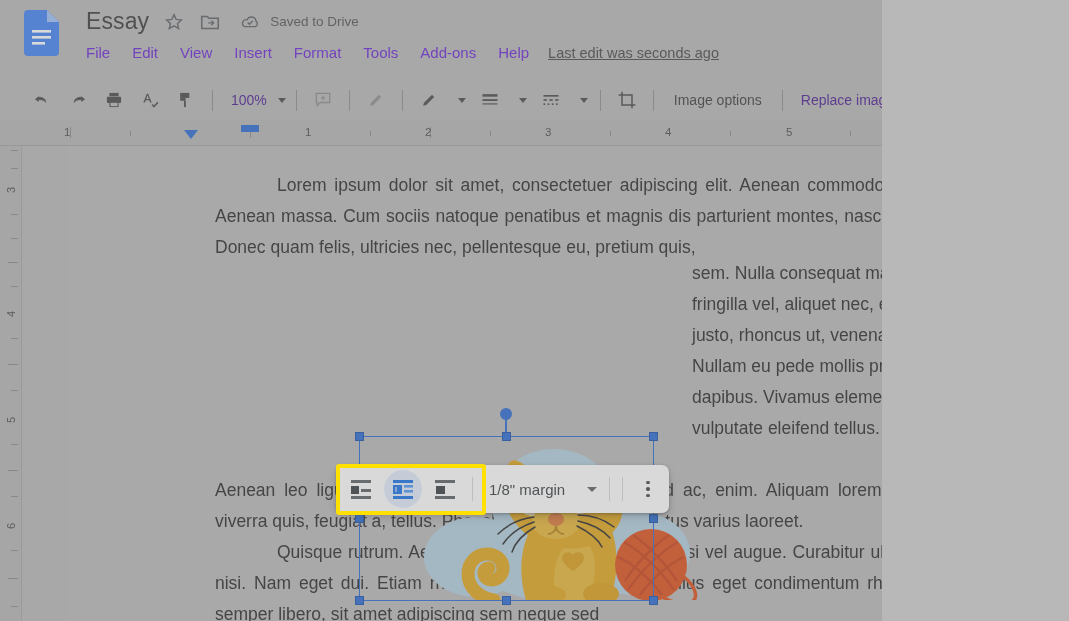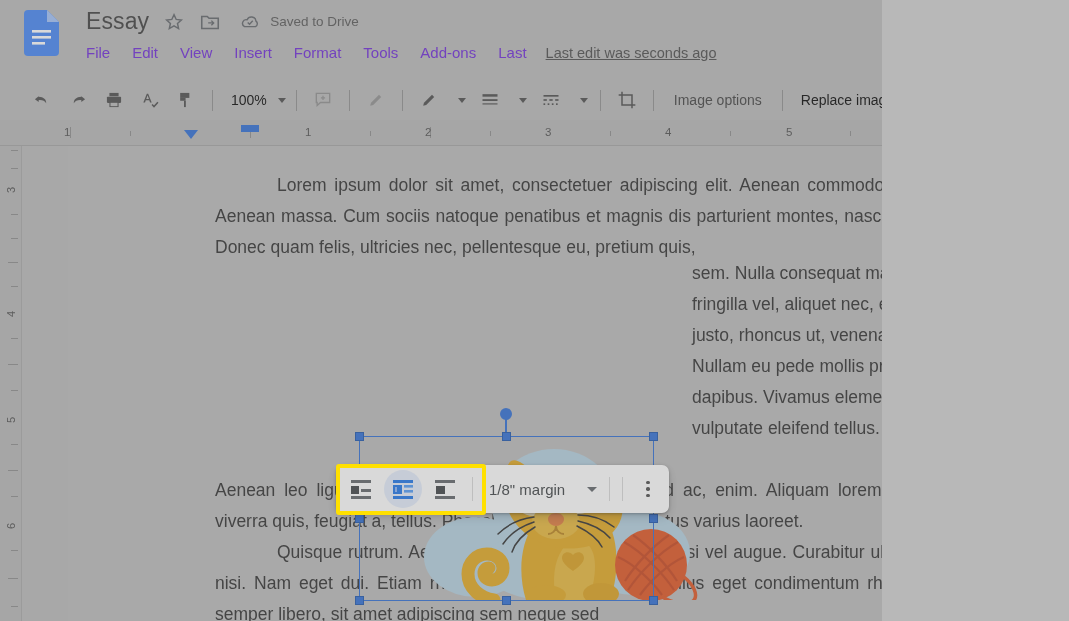--- a/index.html
+++ b/index.html
@@ -71,21 +71,21 @@
     cursor: pointer; flex: none;
   }
   .tb-sep {
     width: 1px; height: 21px; background: #8f8f8f;
     margin: 0 8px; flex: none;
   }
   .tb-zoom {
     display: flex; align-items: center; cursor: pointer;
     height: 30px; padding: 0 2px 0 10px; flex: none;
   }
-  .tb-zoom span { font-size: 14px; color: #000000; }
+  .tb-zoom span { font-size: 14px; color: #4c1d95; }
   .caret {
     width: 0; height: 0; margin-left: 11px;
     border-left: 4.5px solid transparent;
     border-right: 4.5px solid transparent;
     border-top: 5px solid #4a4a4a;
     flex: none;
   }
   .tb-text {
     font-size: 14px; color: #3f3f3f; padding: 0 12px;
     height: 30px; display: flex; align-items: center;
@@ -288,21 +288,21 @@
     </div>
 
     <div class="menubar">
       <div class="menu-item">File</div>
       <div class="menu-item">Edit</div>
       <div class="menu-item">View</div>
       <div class="menu-item">Insert</div>
       <div class="menu-item">Format</div>
       <div class="menu-item">Tools</div>
       <div class="menu-item">Add-ons</div>
-      <div class="menu-item">Last</div>
+      <div class="menu-item">Help</div>
       <div class="lastedit">Last edit was seconds ago</div>
     </div>
 
     <div class="comment-btn">
       <svg width="26" height="26" viewBox="0 0 24 24">
         <path d="M3.5 4h17v12h-9l-5 4.5V16h-3z" fill="#4a4a4a"></path>
         <rect x="6.5" y="7" width="11" height="1.7" fill="#c9c9c9"></rect>
         <rect x="6.5" y="10.3" width="11" height="1.7" fill="#c9c9c9"></rect>
         <rect x="6.5" y="13.6" width="11" height="1.3" fill="#c9c9c9"></rect>
       </svg>

